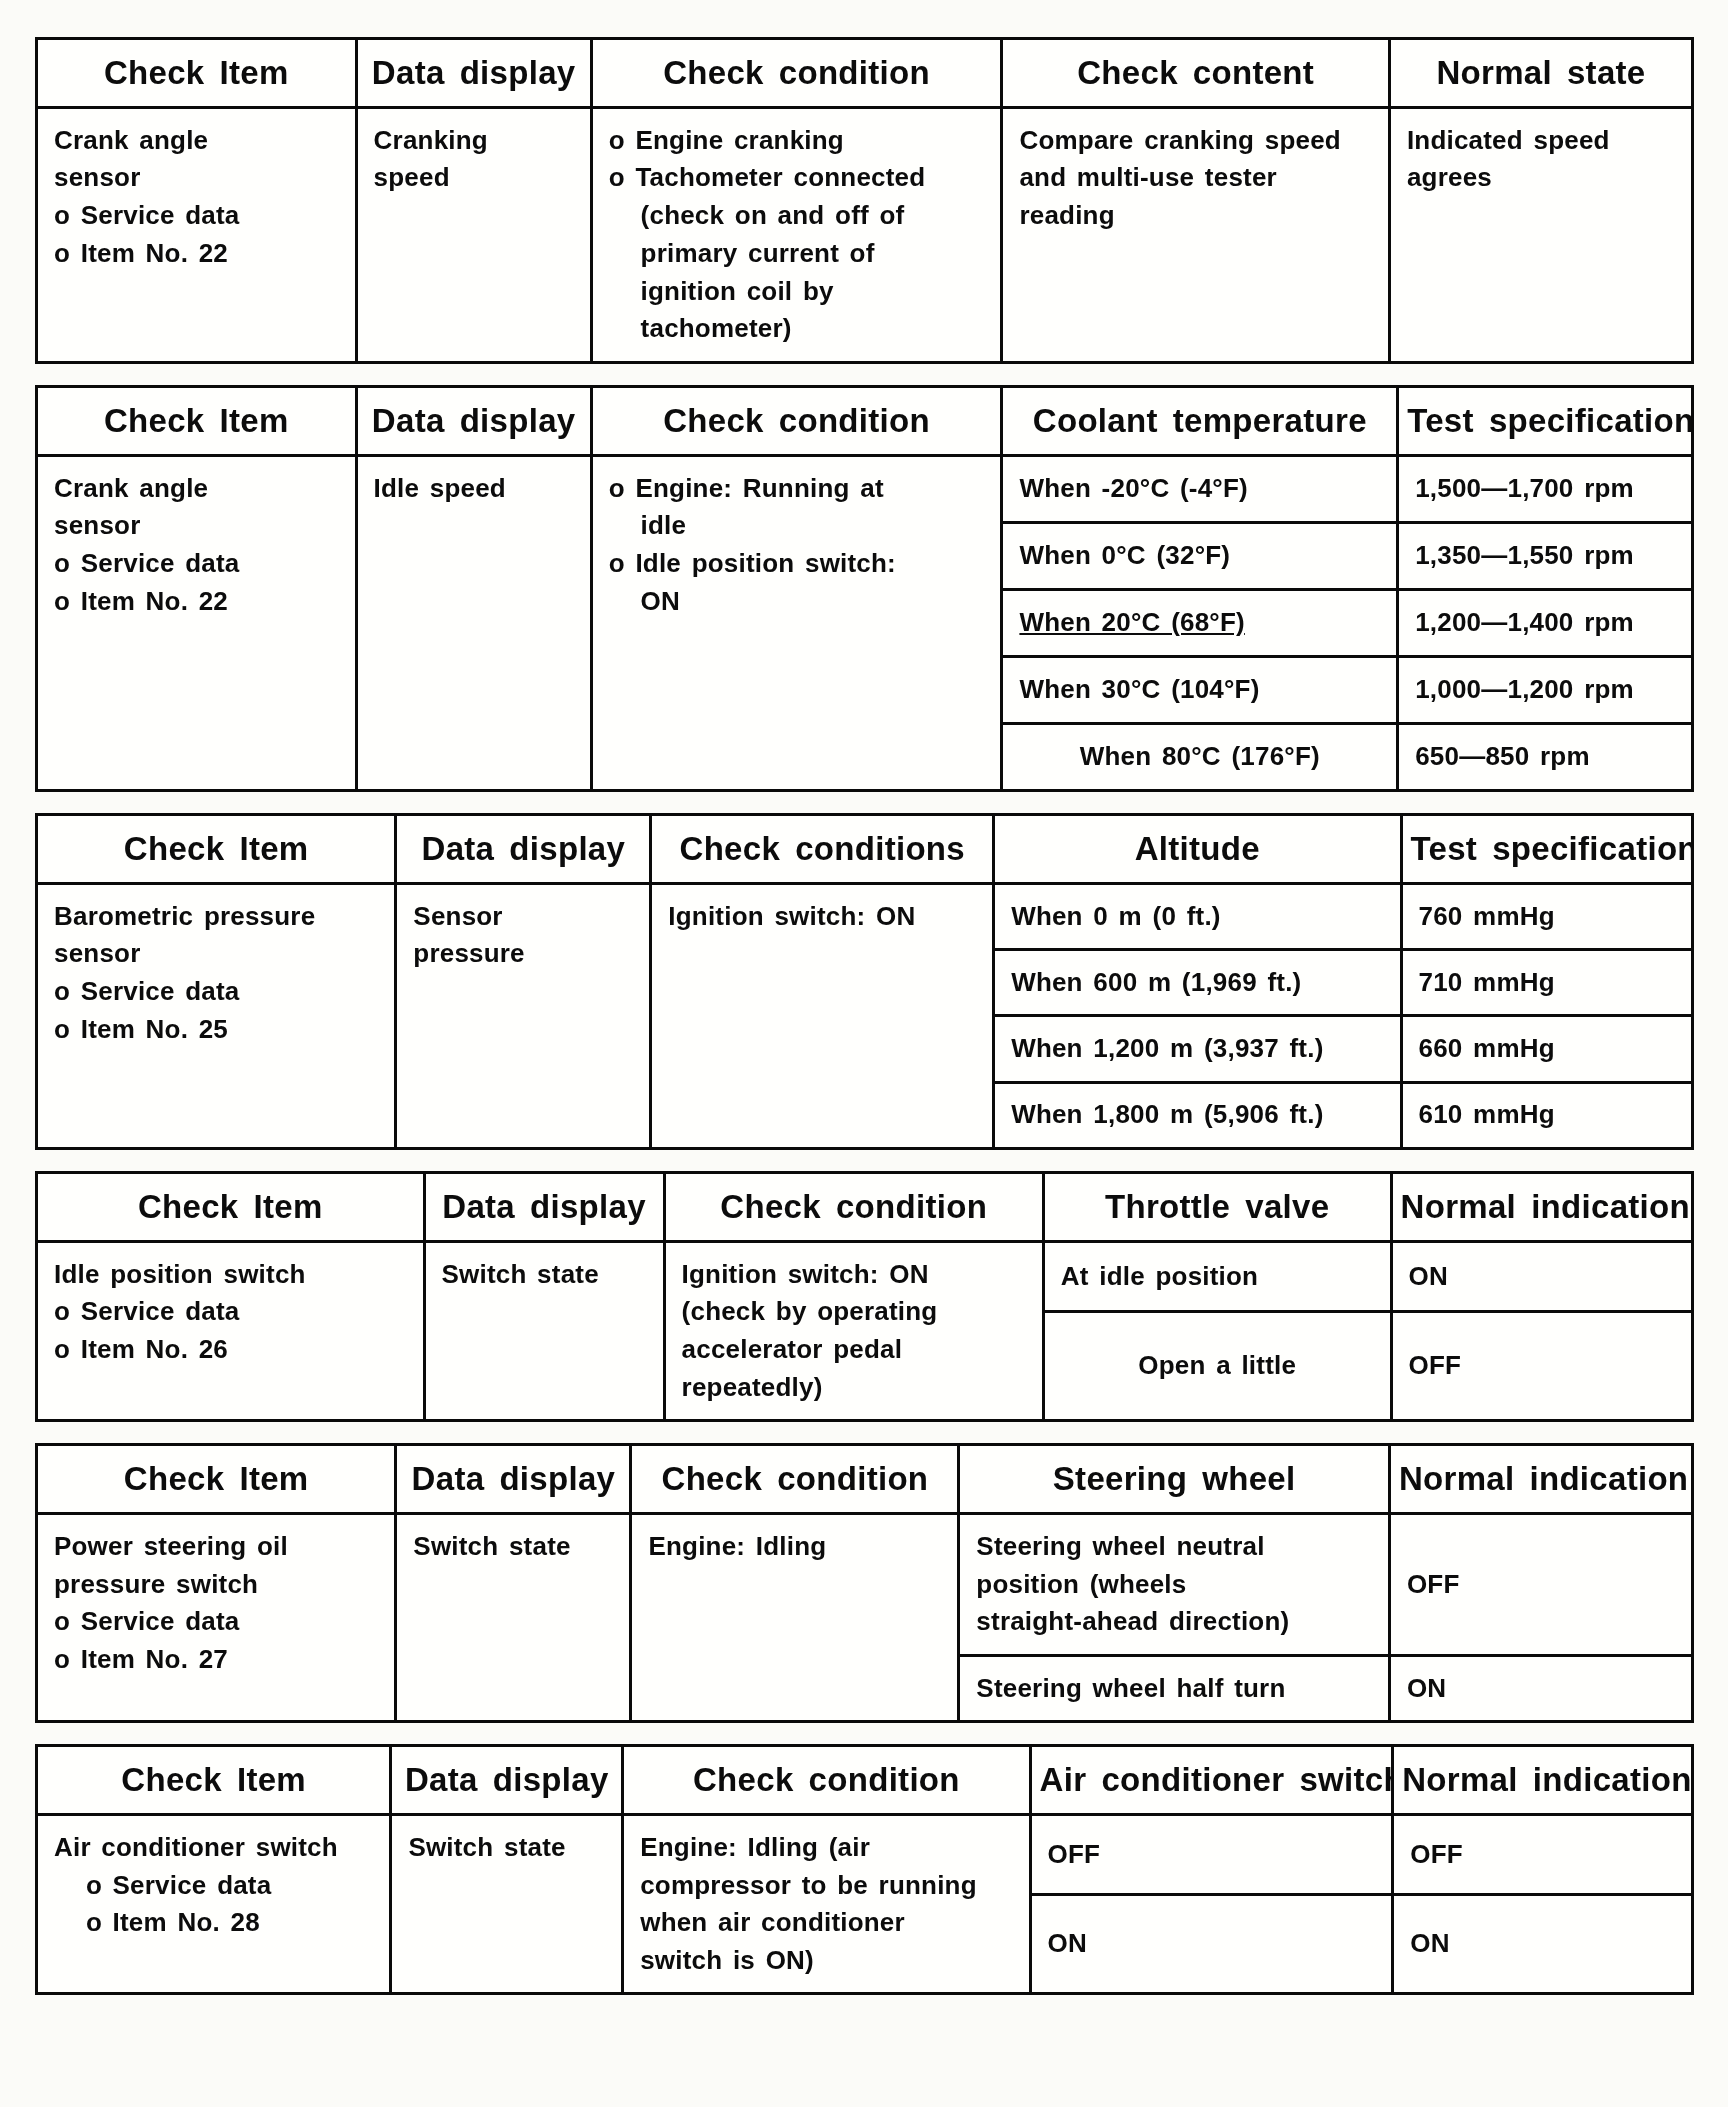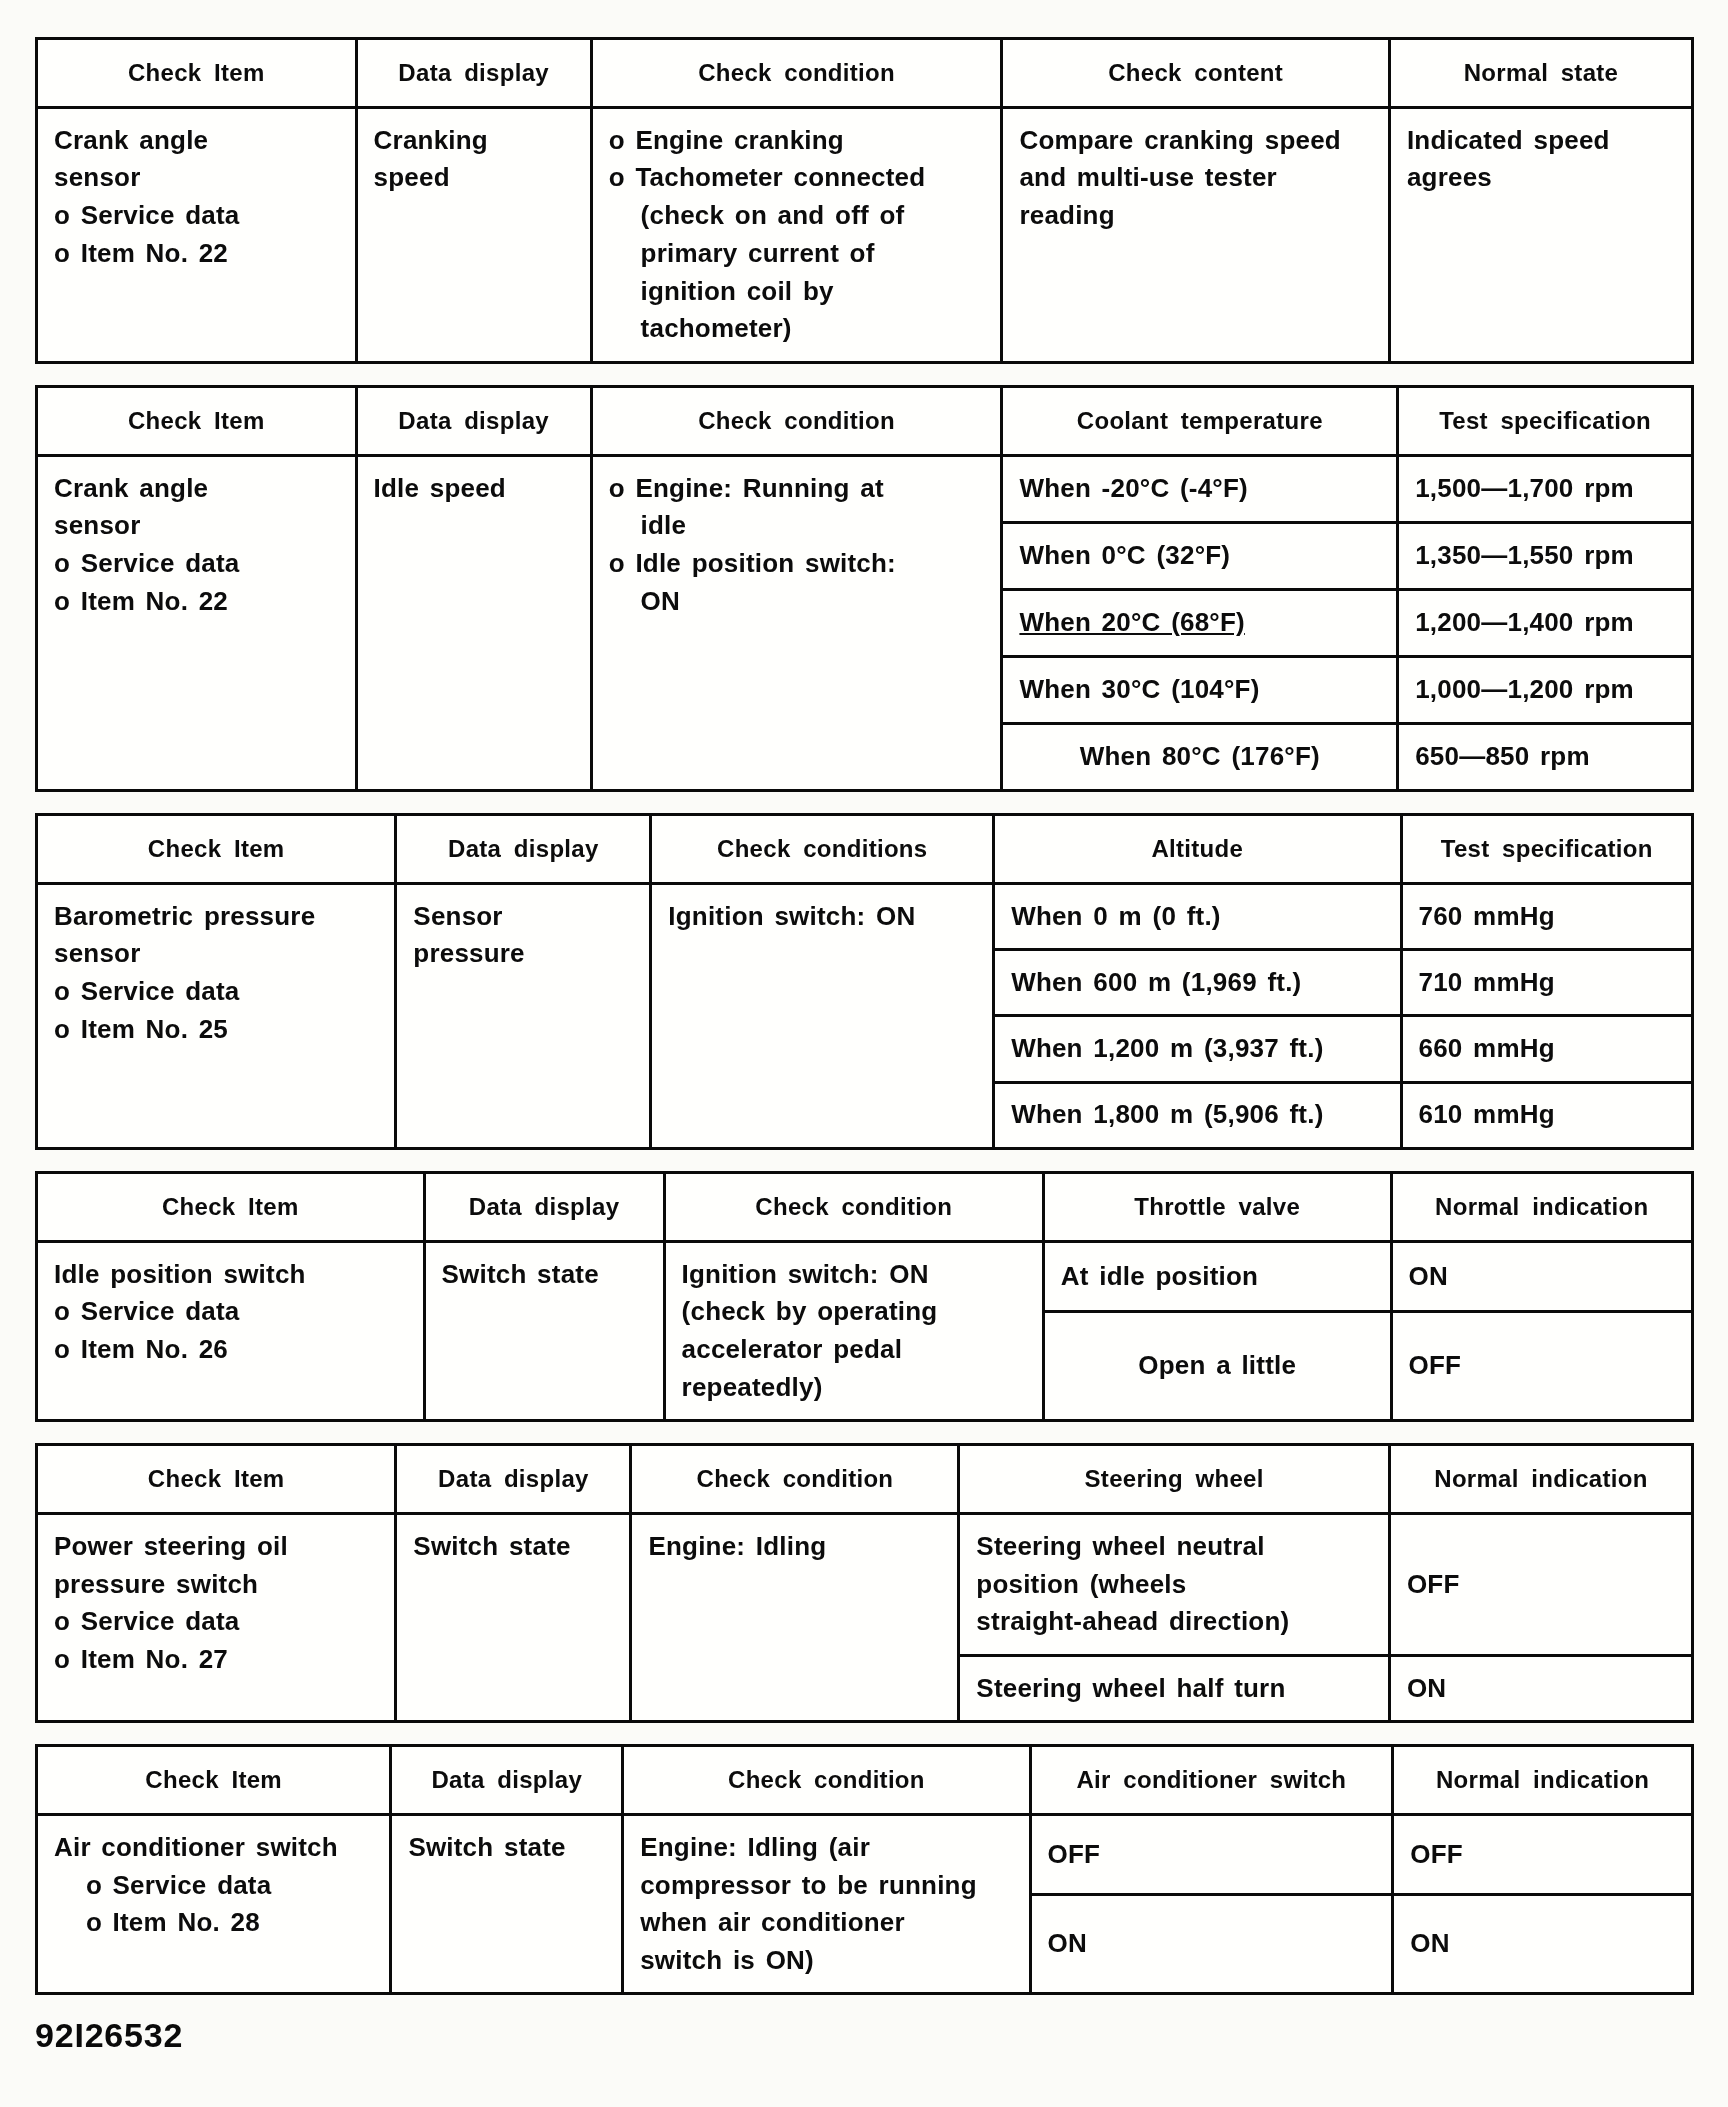--- a/index.html
+++ b/index.html
@@ -23,21 +23,21 @@
     border-collapse: collapse;
     table-layout: fixed;
     margin-bottom: 21px;
     background: #fffffd;
   }
   .check-table th, .check-table td {
     border: 3.2px solid #0a0a0a;
   }
   .check-table th {
     height: 69px;
-    font-size: 24px;
+    font-size: 33px;
     font-weight: 700;
     text-align: center;
     vertical-align: middle;
     letter-spacing: 0.3px;
     word-spacing: 5.6px;
     padding: 0 8px;
     white-space: nowrap;
     overflow: hidden;
   }
   .check-table td {
@@ -303,15 +303,14 @@
             <td class="sub-cell" style="height: 80px;">OFF</td>
             <td class="sub-cell" style="height: 80px;">OFF</td>
           </tr>
           <tr>
             <td class="sub-cell">ON</td>
             <td class="sub-cell">ON</td>
           </tr>
         </tbody>
       </table>
     </div>
-  <div class="doc-number">92I26532</div>
 </div>
 
 
 </body></html>

